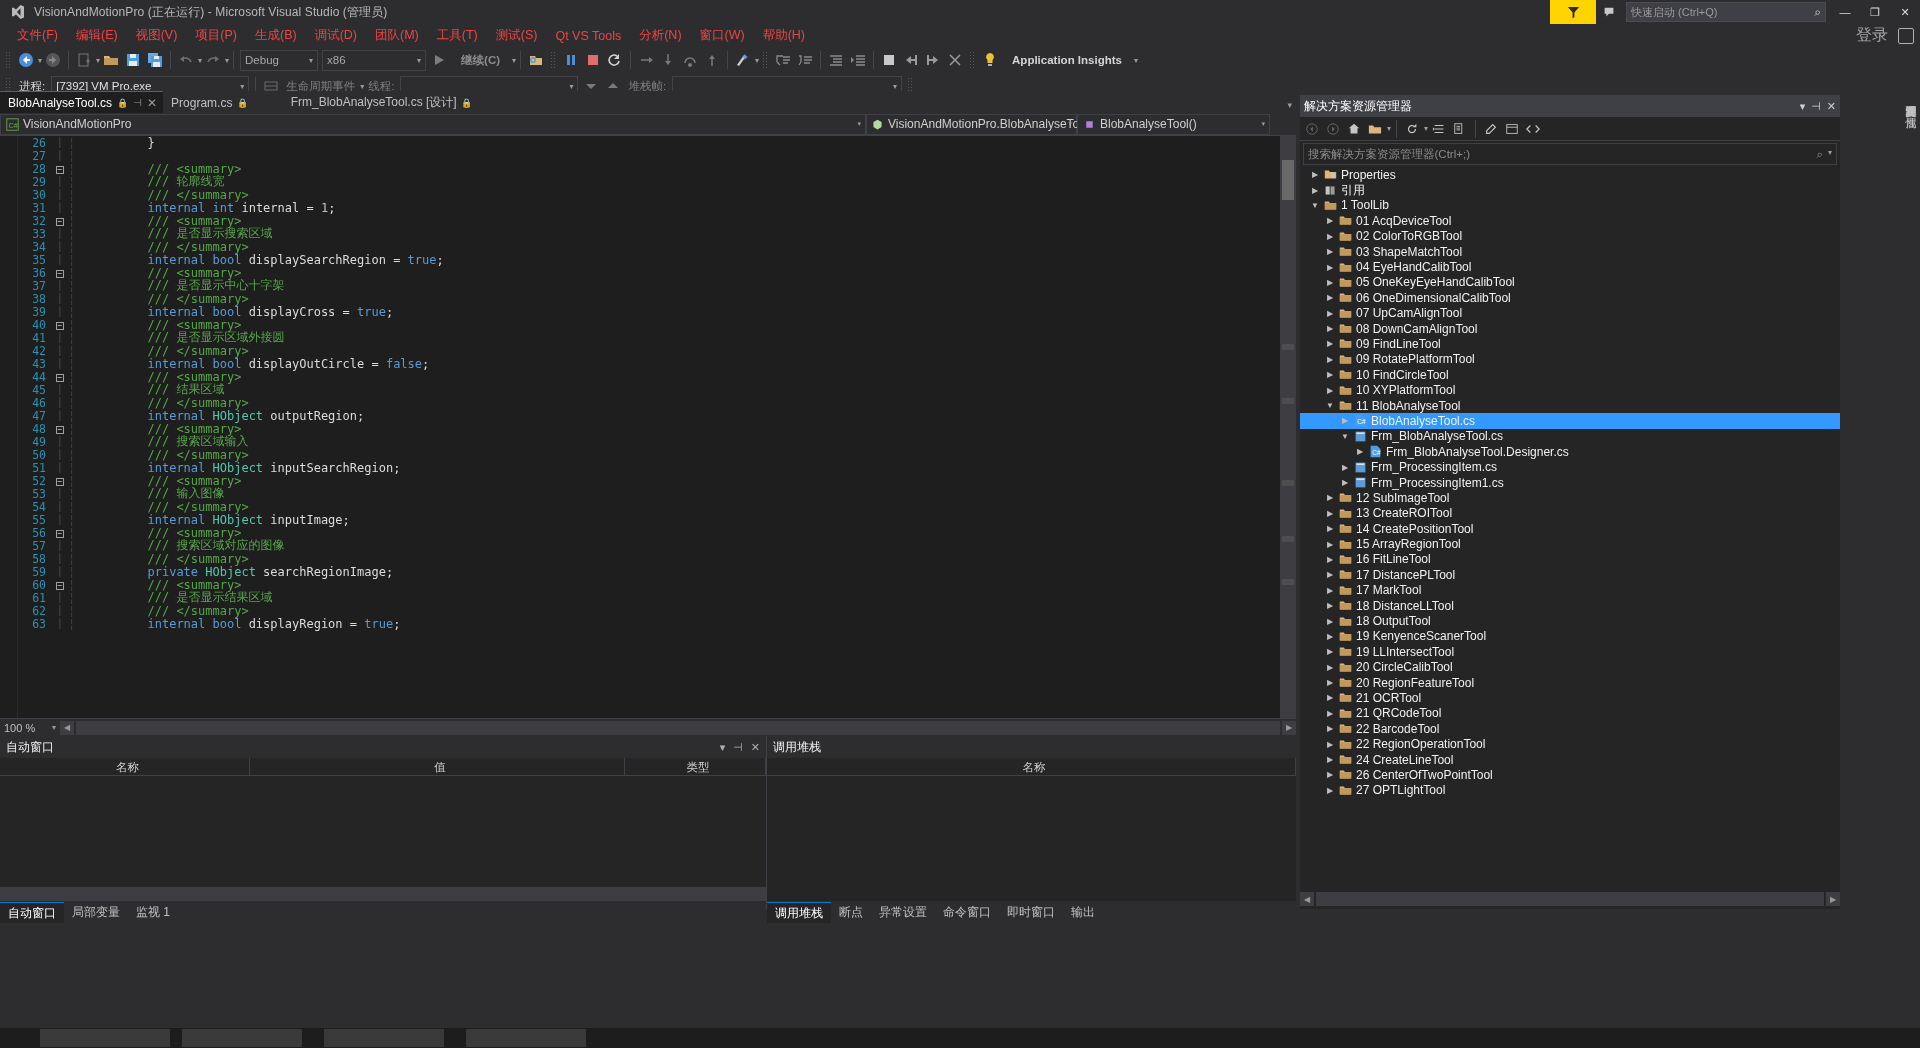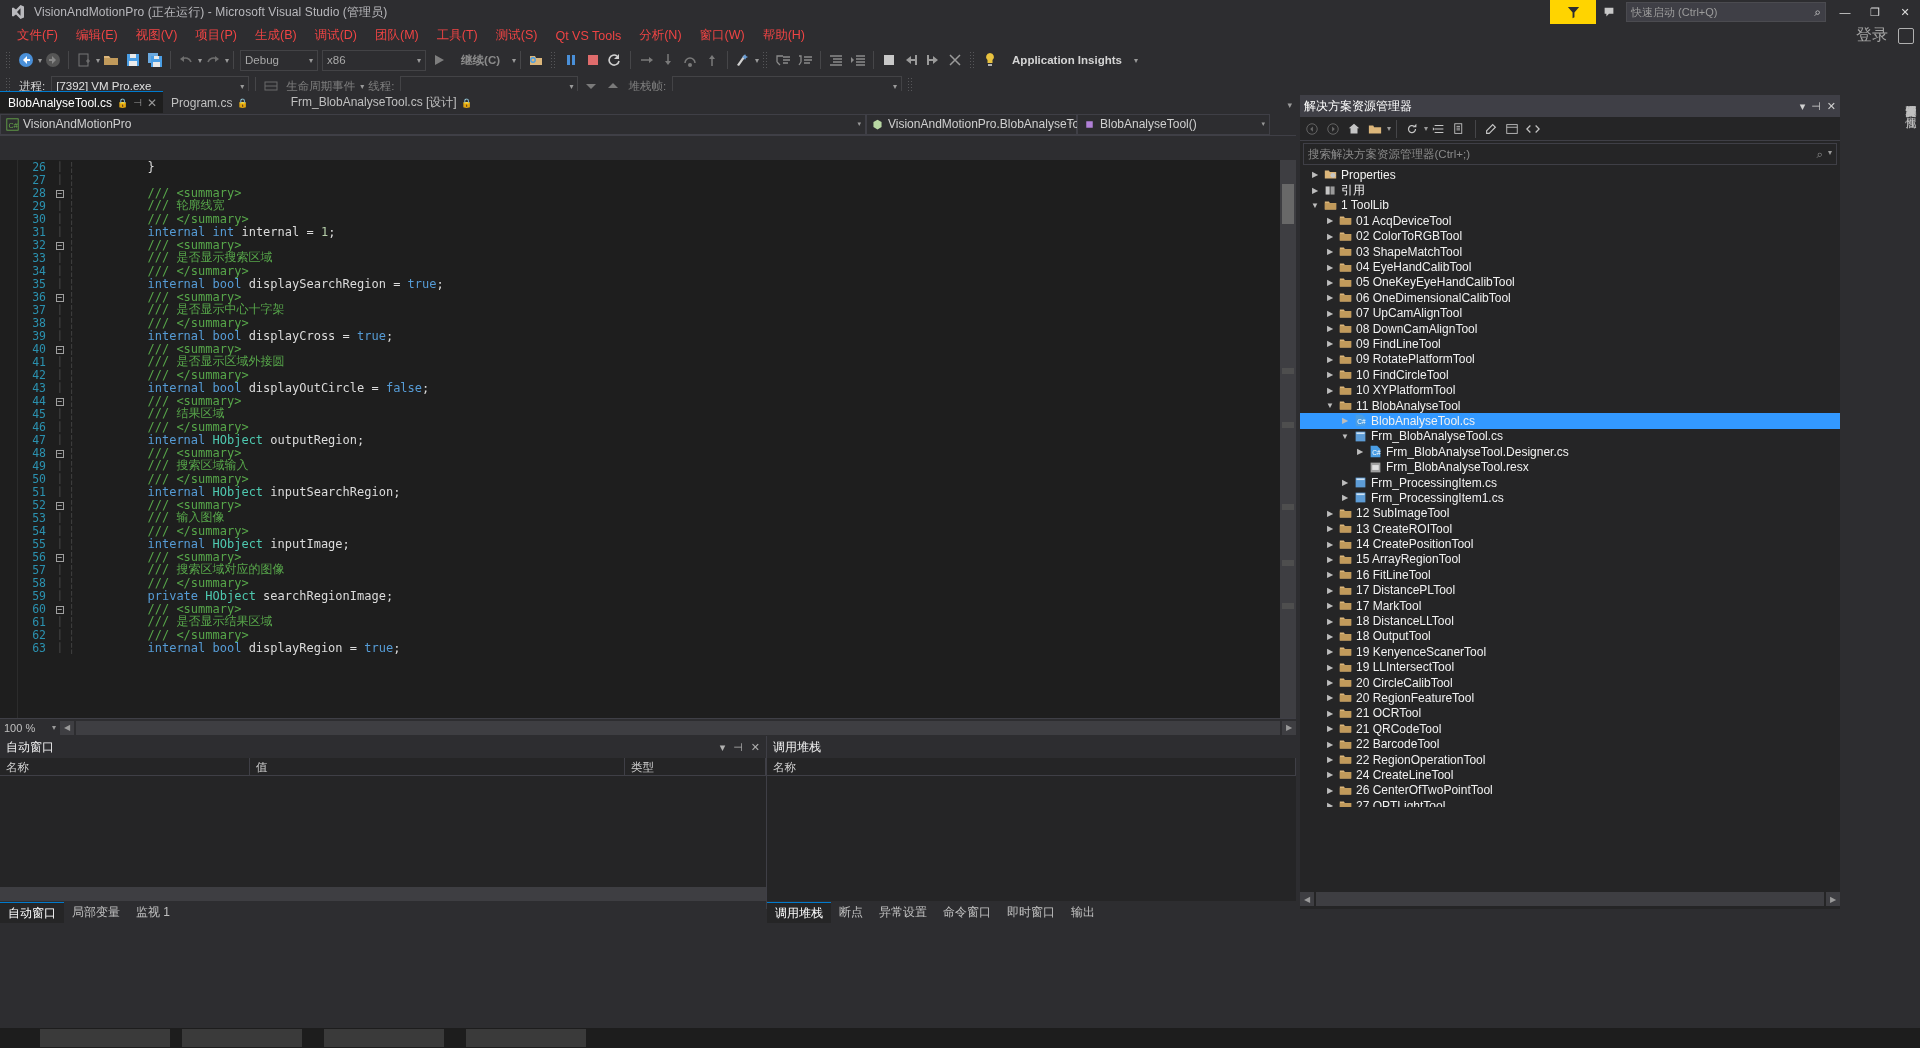--- a/index.html
+++ b/index.html
@@ -106,21 +106,21 @@
   .navcombo {
     height: 21px; border: 1px solid #3f3f46; background: #2d2d30;
     display: flex; align-items: center; gap: 4px; padding: 0 4px;
     font-size: 12px; color: #d0d0d0; position: relative;
   }
   .navcombo .nc-caret { position: absolute; right: 4px; font-size: 7px; color: #9a9a9a; }
   .navcombo .nc-icon { width: 14px; height: 14px; display:flex;align-items:center;justify-content:center; }
 
   .editor {
     position: absolute; top: 45px; left: 0; width: 1296px; height: 658px;
-    background: #1e1e1e; display: flex; overflow: hidden; margin-top: 24px;
+    background: #1e1e1e; display: flex; overflow: hidden;
   }
   .ed-indicator { width: 18px; background: #1e1e1e; border-right: 1px solid #2c2c2c; }
   .ed-code { flex: 1; position: relative; font-family: "DejaVu Sans Mono", monospace; font-size: 12px; }
   .code-line { height: 13px; display: flex; align-items: center; white-space: pre; }
   .ln { width: 34px; text-align: right; color: #2b91af; padding-right: 6px; font-size: 11.5px; }
   .fold { width: 16px; text-align: center; color: #969696; font-size: 9px; position: relative; }
   .fold .box { display:inline-block; width: 8px; height: 8px; border: 1px solid #a0a0a0; line-height: 6px; font-size: 8px; color:#d0d0d0;}
   .ind-guide { color: #404040; }
   .tok-key { color: #569cd6; }
   .tok-com { color: #57a64a; }
@@ -140,21 +140,21 @@
     border-top: 1px solid #3f3f46;
   }
   .zoomcombo { width: 60px; display: flex; align-items: center; justify-content: space-between; padding: 0 4px; }
   .hscroll { flex: 1; height: 14px; background: #3e3e42; margin: 0 2px; position: relative; }
   .hscroll .thumb { position: absolute; left: 16px; top: 1px; height: 12px; width: 1180px; background: #3e3e42; }
   .hs-arrow { width: 14px; height: 14px; background: #3e3e42; color: #9a9a9a; font-size: 8px;
               display:flex;align-items:center;justify-content:center;}
 
   
   .bottom { position: absolute; left: 0; top: 645px; width: 1296px; height: 173px; display: flex; }
-  .pane { background: #e5e5e5; position: relative; }
+  .pane { background: #e5e5e5; position: relative; text-align: center; }
   .pane-title {
     height: 22px; background: #2d2d30; display: flex; align-items: center; padding: 0 6px;
     font-size: 12px; color: #f1f1f1; justify-content: space-between;
   }
   .pane-title .pt-right { display: flex; gap: 8px; color: #b0b0b0; font-size: 11px; align-items:center;}
   .grid-head {
     height: 18px; background: #252526; border-bottom: 1px solid #3f3f46;
     display: flex; font-size: 11.5px; color: #d0d0d0; align-items: center;
   }
   .grid-head .gh { padding-left: 6px; border-right: 1px solid #3f3f46; height: 18px; line-height: 18px; }
@@ -915,30 +915,20 @@
           <div class="tree-row" style="padding-left: 53px;">
             <span class="tw-arrow">▶</span>
             <span class="tw-icon">
               <svg viewBox="0 0 16 16" width="13" height="13">
                 <path fill="#4a9ee5" d="M2 1h8l4 4v10H2z"></path>
                 <text x="4" y="12" font-size="8" fill="#fff">C#</text>
               </svg>
             </span>
             <span>Frm_BlobAnalyseTool.Designer.cs</span>
           </div>
-          <div class="tree-row" style="padding-left: 53px;">
-            <span class="tw-arrow"></span>
-            <span class="tw-icon">
-              <svg viewBox="0 0 16 16" width="13" height="13">
-                <rect x="2" y="2" width="12" height="12" fill="#a0a0a0"></rect>
-                <rect x="4" y="5" width="8" height="6" fill="#e0e0e0"></rect>
-              </svg>
-            </span>
-            <span>Frm_BlobAnalyseTool.resx</span>
-          </div>
           <div class="tree-row" style="padding-left: 38px;">
             <span class="tw-arrow">▶</span>
             <span class="tw-icon">
               <svg viewBox="0 0 16 16" width="13" height="13">
                 <rect x="2" y="2" width="12" height="12" fill="#5d9cd6"></rect>
                 <rect x="3" y="3" width="10" height="2" fill="#cfe3f5"></rect>
               </svg>
             </span>
             <span>Frm_ProcessingItem.cs</span>
           </div>

